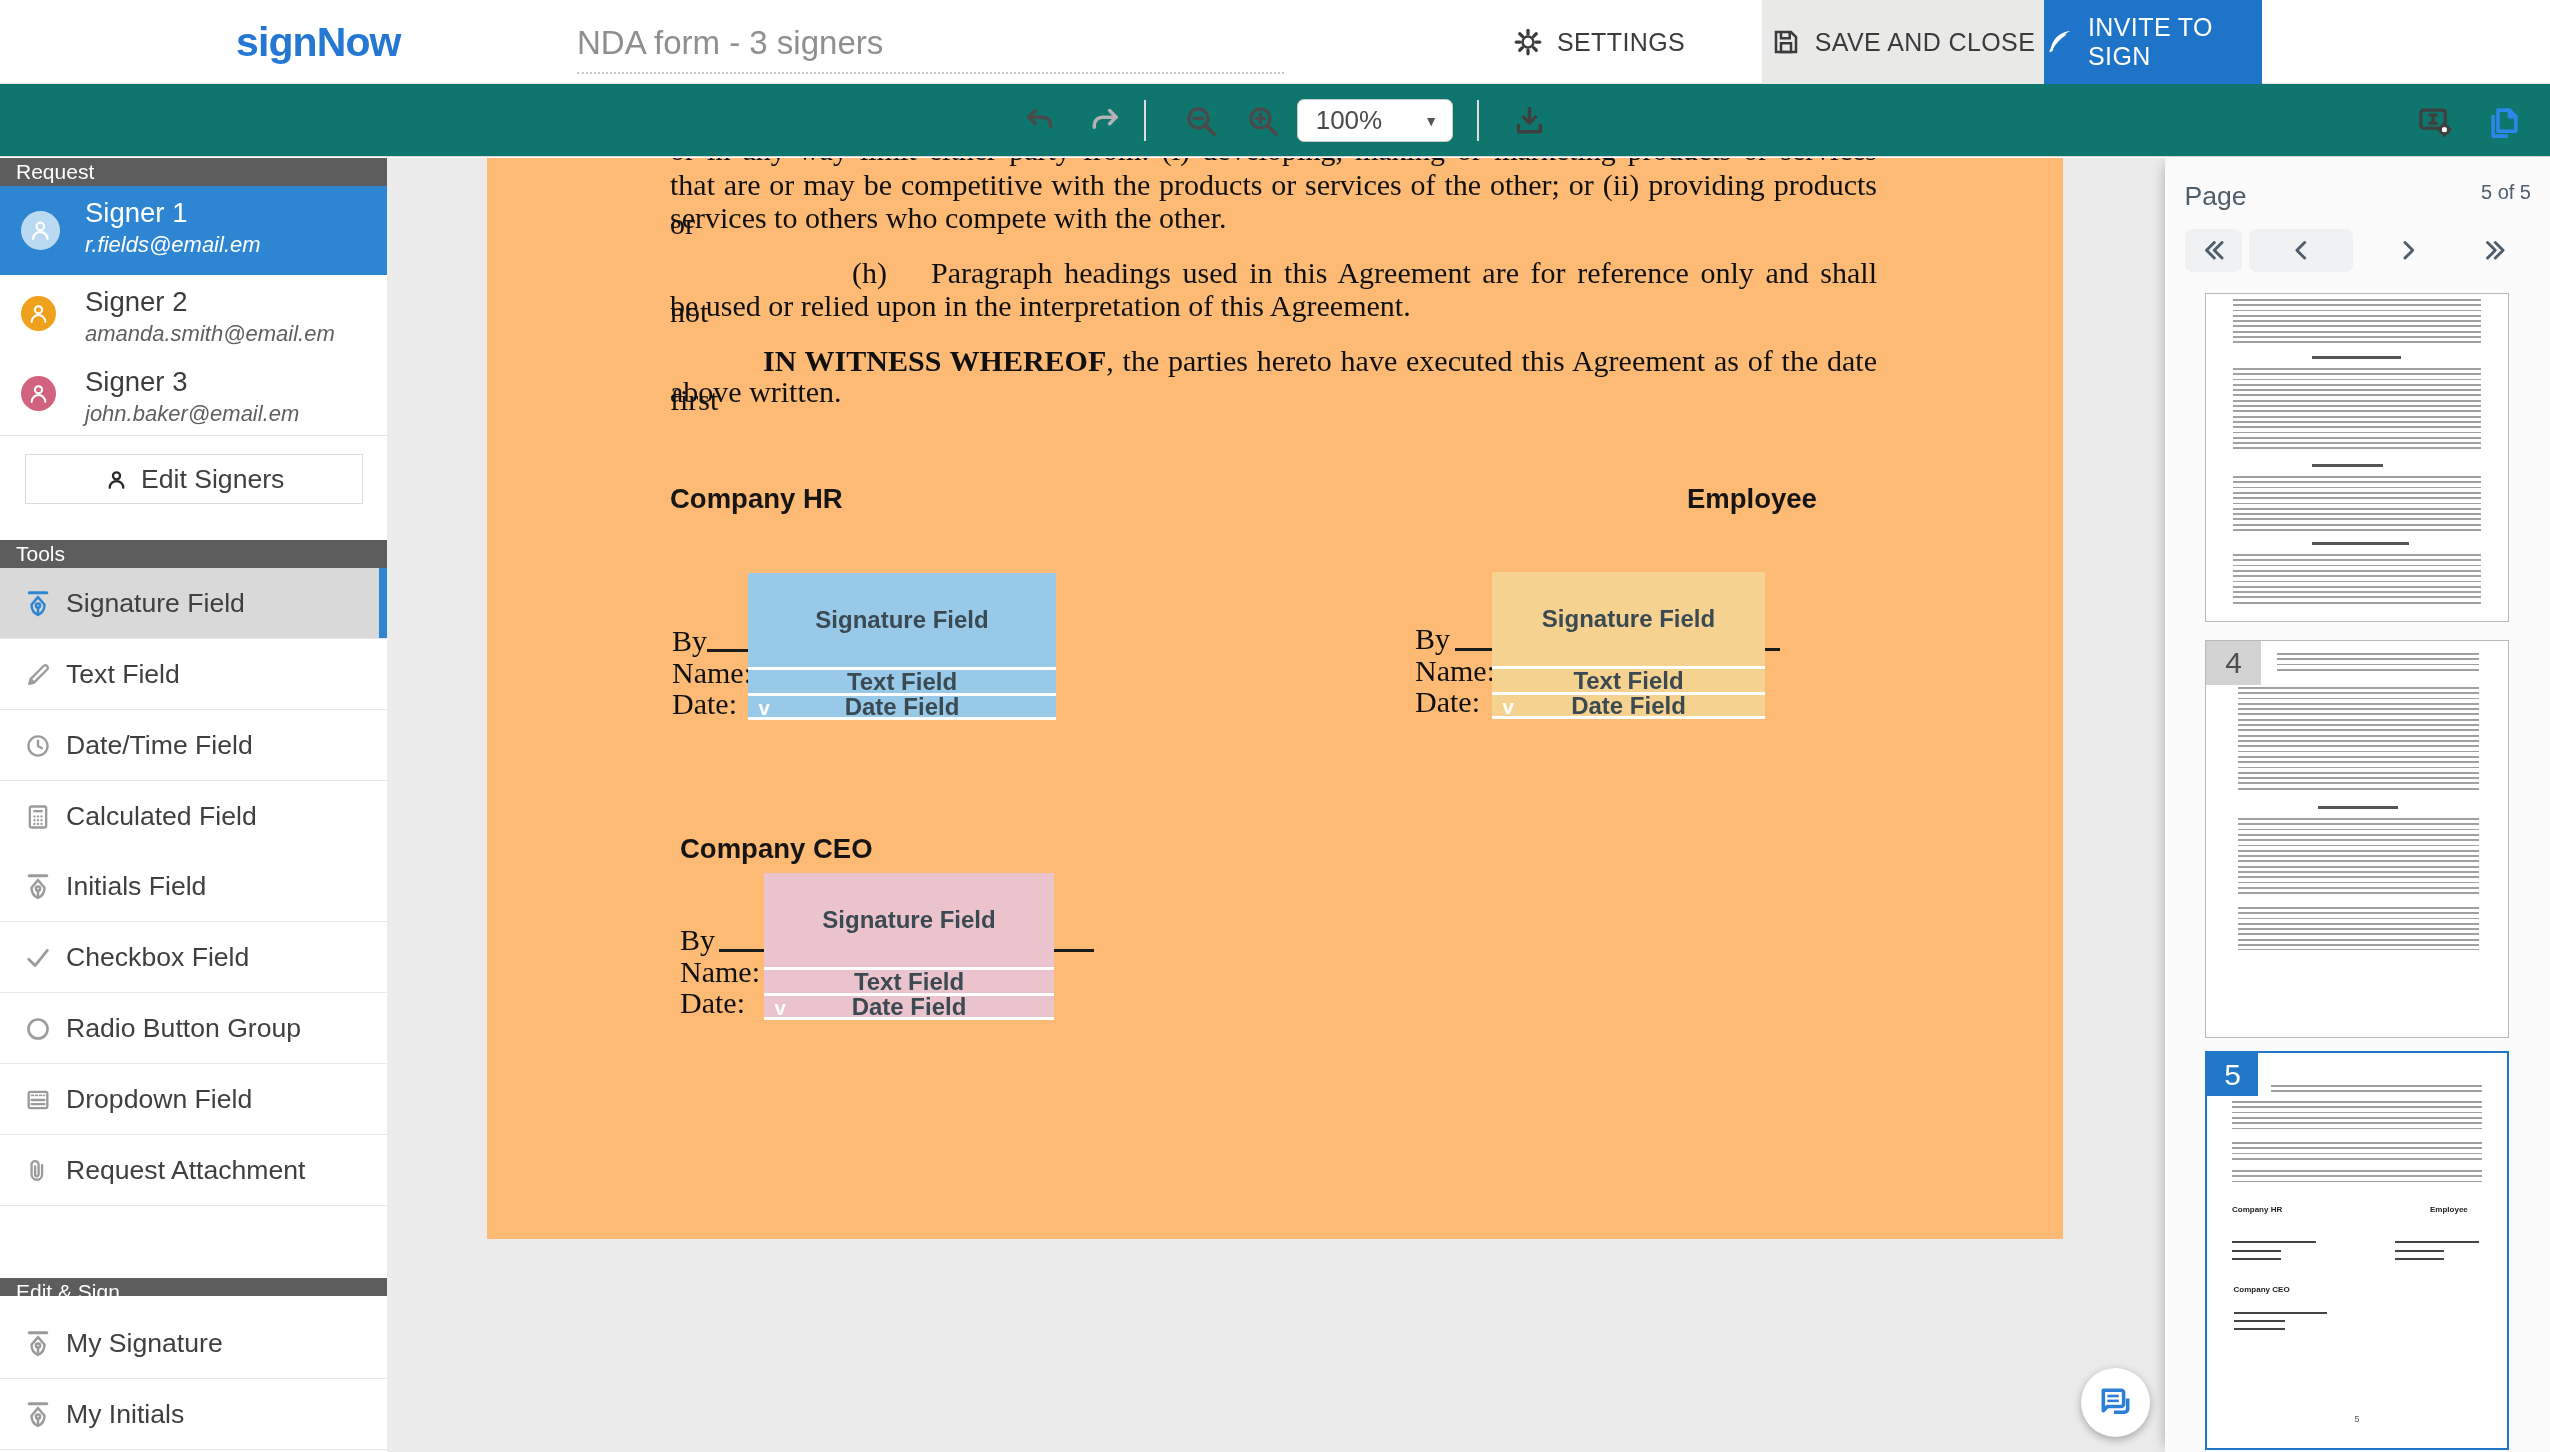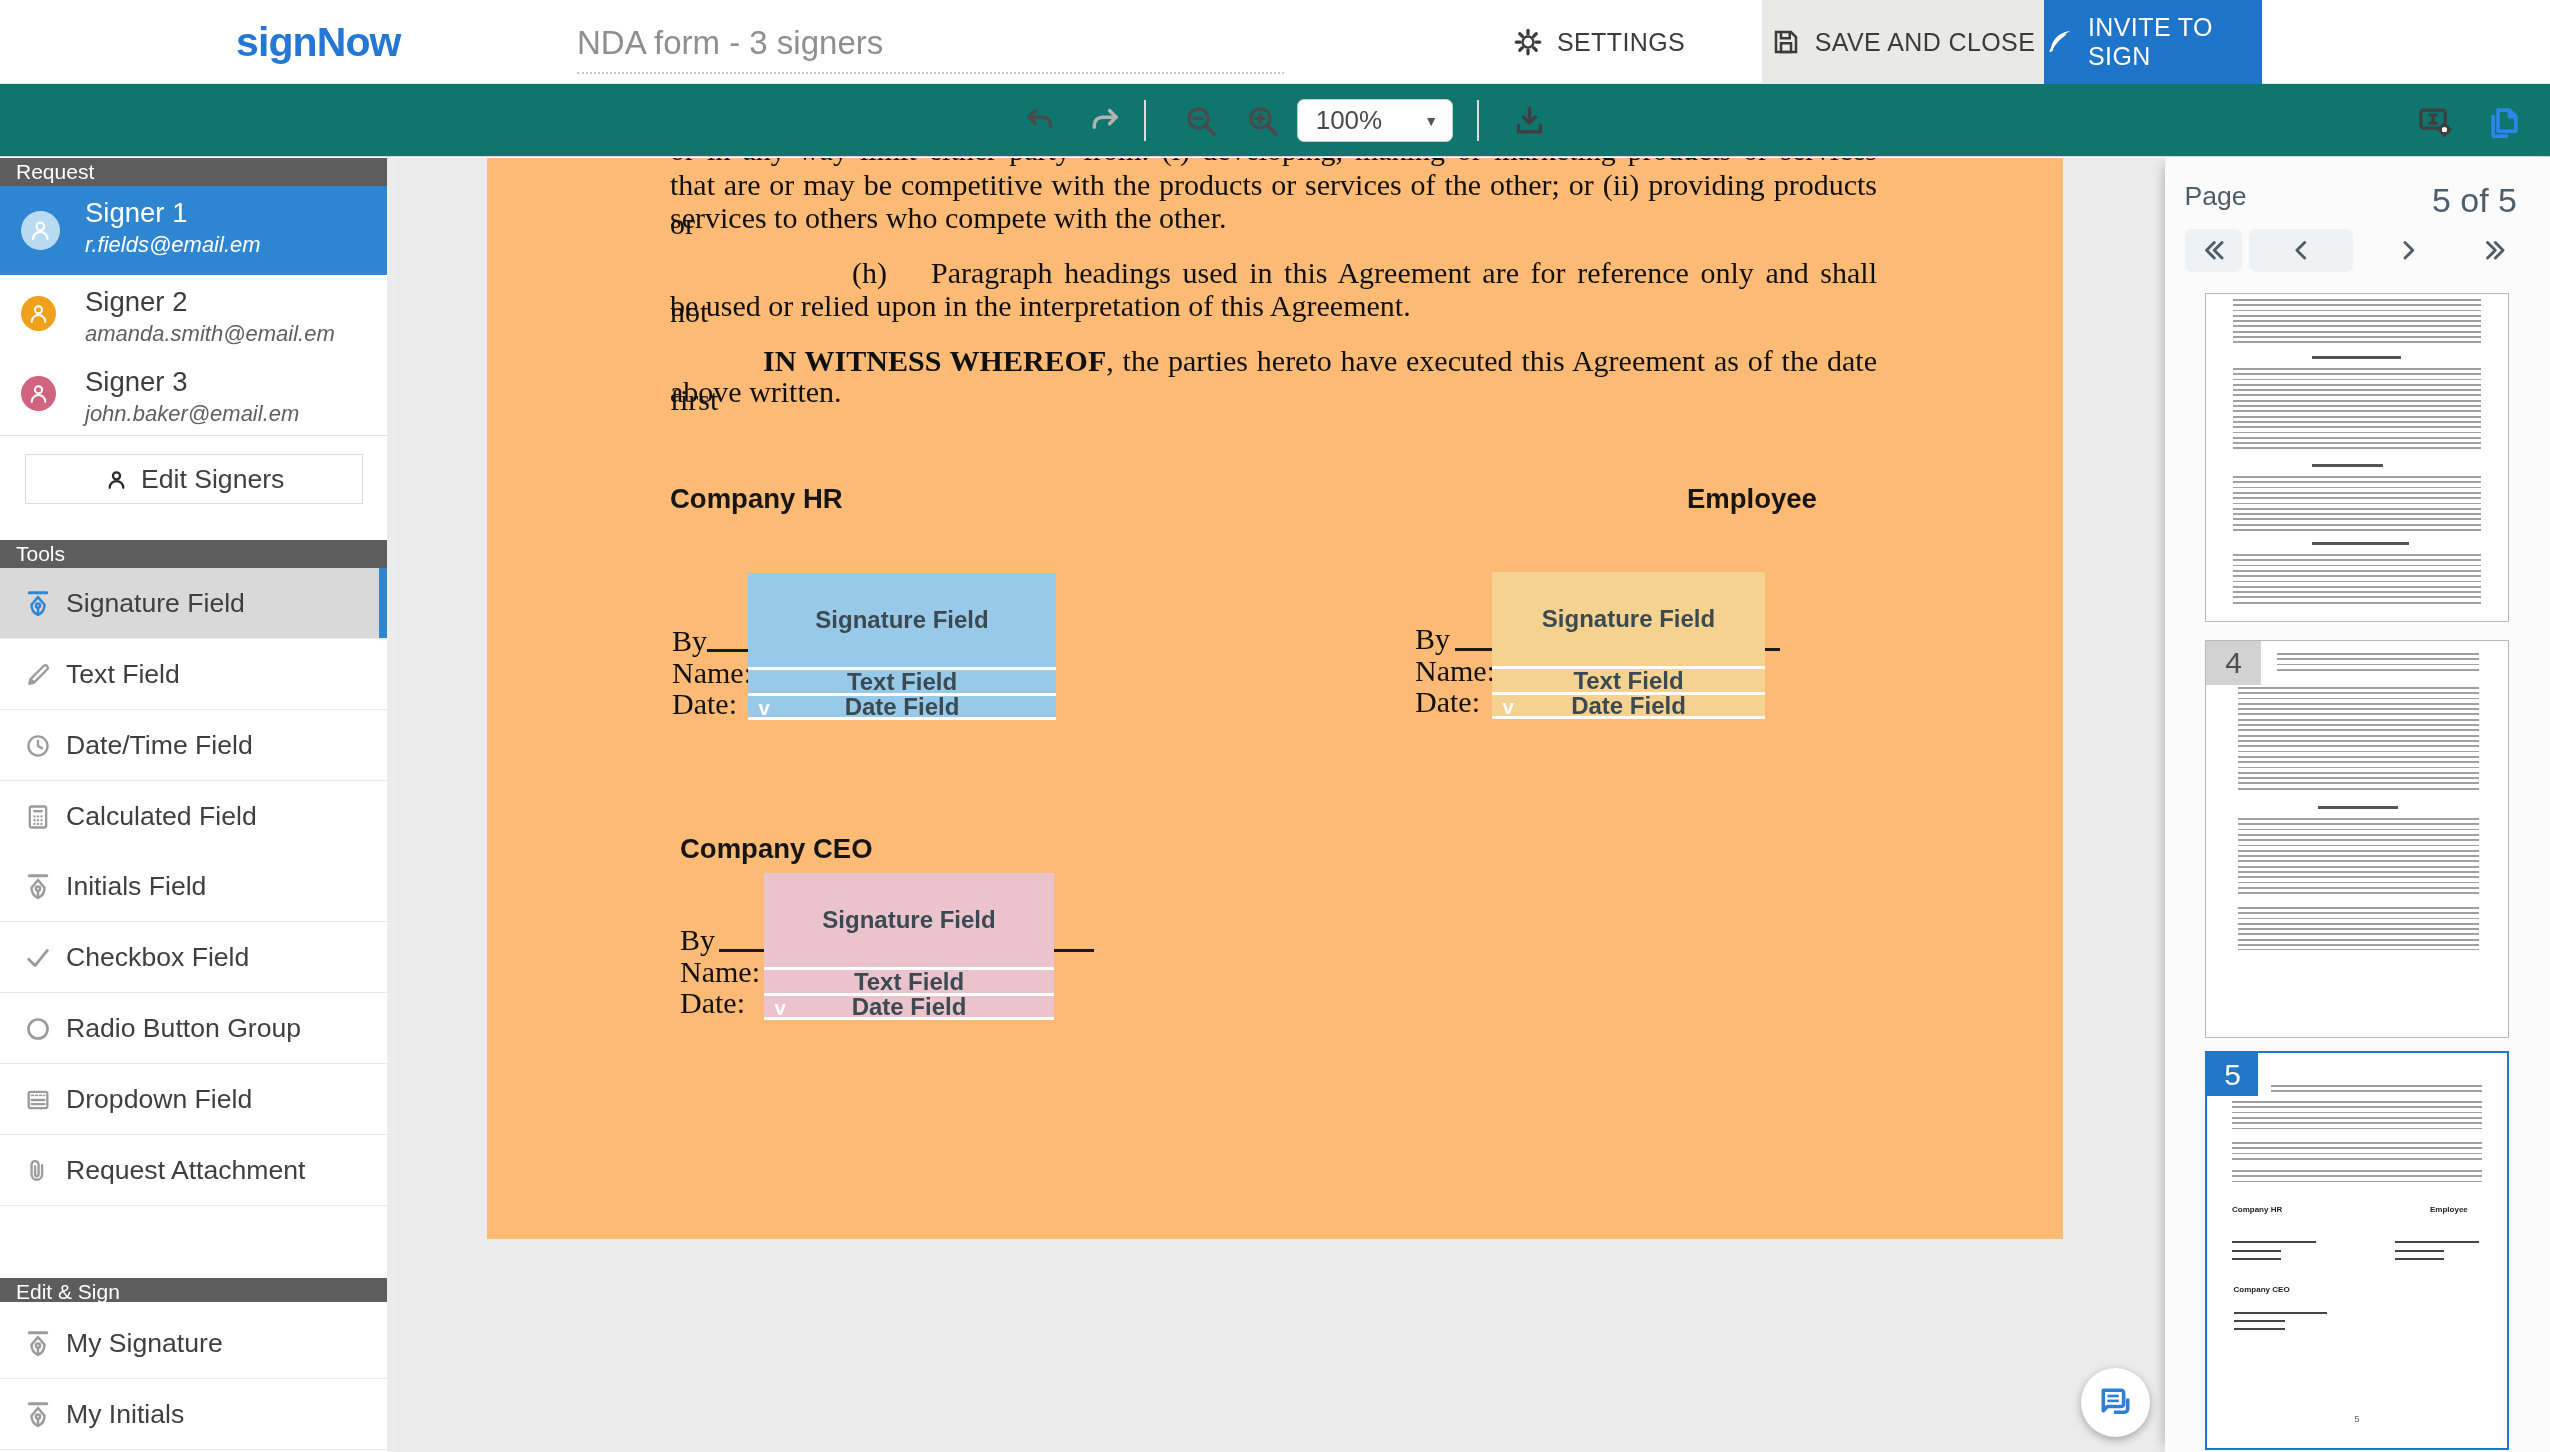--- a/index.html
+++ b/index.html
@@ -74,21 +74,21 @@
   .fieldbox{position:absolute;width:308px;height:147px}
   .fseg{position:absolute;left:0;width:100%;display:flex;align-items:center;justify-content:center;
         font-weight:bold;color:#3b4a52;font-size:24px;white-space:nowrap}
   .fwline{position:absolute;left:0;width:100%;height:2.7px;background:#fff}
   .fcaret{position:absolute;left:10.6px;bottom:1.8px;color:#fff;font-size:20.4px;font-weight:bold;line-height:20.4px}
 
   
   #rpanel{position:absolute;left:2165px;top:158px;width:385px;height:1295px;background:#fbfbfb;
           border-top-left-radius:8.9px;box-shadow:-7px 0 12.4px -7px rgba(0,0,0,.28);z-index:20}
   #page-label{position:absolute;left:19.5px;top:23px;font-size:26.6px;color:var(--slate)}
-  #page-pos{position:absolute;right:33px;top:23px;font-size:34px;color:var(--slate)}
+  #page-pos{position:absolute;right:19px;top:23px;font-size:20px;color:var(--slate)}
   .navbtn{position:absolute;top:71px;height:43px;border-radius:7px;display:flex;align-items:center;
           justify-content:center;cursor:pointer;color:var(--slate)}
   .navbtn.lit{background:#eff1f3}
   .thumb{position:absolute;left:40px;width:304px;background:#fff;border:1.8px solid #b9b9b9;cursor:pointer;overflow:hidden}
   .thumb.active{border:2.7px solid var(--thumb-active)}
   .badge{position:absolute;left:0;top:0;width:55px;height:44px;display:flex;align-items:center;
          justify-content:center;font-size:30px}
   .badge.gray{background:#d2d2d2;color:#4f4f4f}
   .badge.blue{background:var(--thumb-active);color:#fff}
   .tb{position:absolute;background:repeating-linear-gradient(to bottom,#a0a0a0 0 1.8px,transparent 1.8px 5.3px)}
@@ -346,21 +346,21 @@
   </div>
   <div class="trow" style="top:977px">
     <span class="ticon">
       <svg width="28" height="28" viewBox="0 0 24 24" fill="none" stroke="currentColor" stroke-width="2" stroke-linecap="round">
         <path d="M15.5 7 v8 a4.5 4.5 0 0 1 -9 0 V6.5 a3 3 0 0 1 6 0 V15 a1.5 1.5 0 0 1 -3 0 V8"></path>
       </svg>
       </span>
     <span class="tlabel">Request Attachment</span>
   </div>
 
-  <div class="sechead" style="top:1120px;height:24px">Edit &amp; Sign</div>
+  <div class="sechead" style="top:1120px;height:18px">Edit &amp; Sign</div>
 
   <div class="trow" style="top:1150px">
     <span class="ticon">
       <svg width="30" height="30" viewBox="0 0 24 24" fill="none" stroke="currentColor" stroke-width="2" stroke-linecap="round">
         <line x1="5" y1="3" x2="19" y2="3" stroke-width="2.4"></line>
         <path d="M12 6.5 L6.8 12.5 C6.8 17 9.2 19.4 12 20.8 C14.8 19.4 17.2 17 17.2 12.5 Z"></path>
         <circle cx="12" cy="13.2" r="1.7"></circle>
           <line x1="12" y1="14.9" x2="12" y2="20"></line>
       </svg>
       </span>

